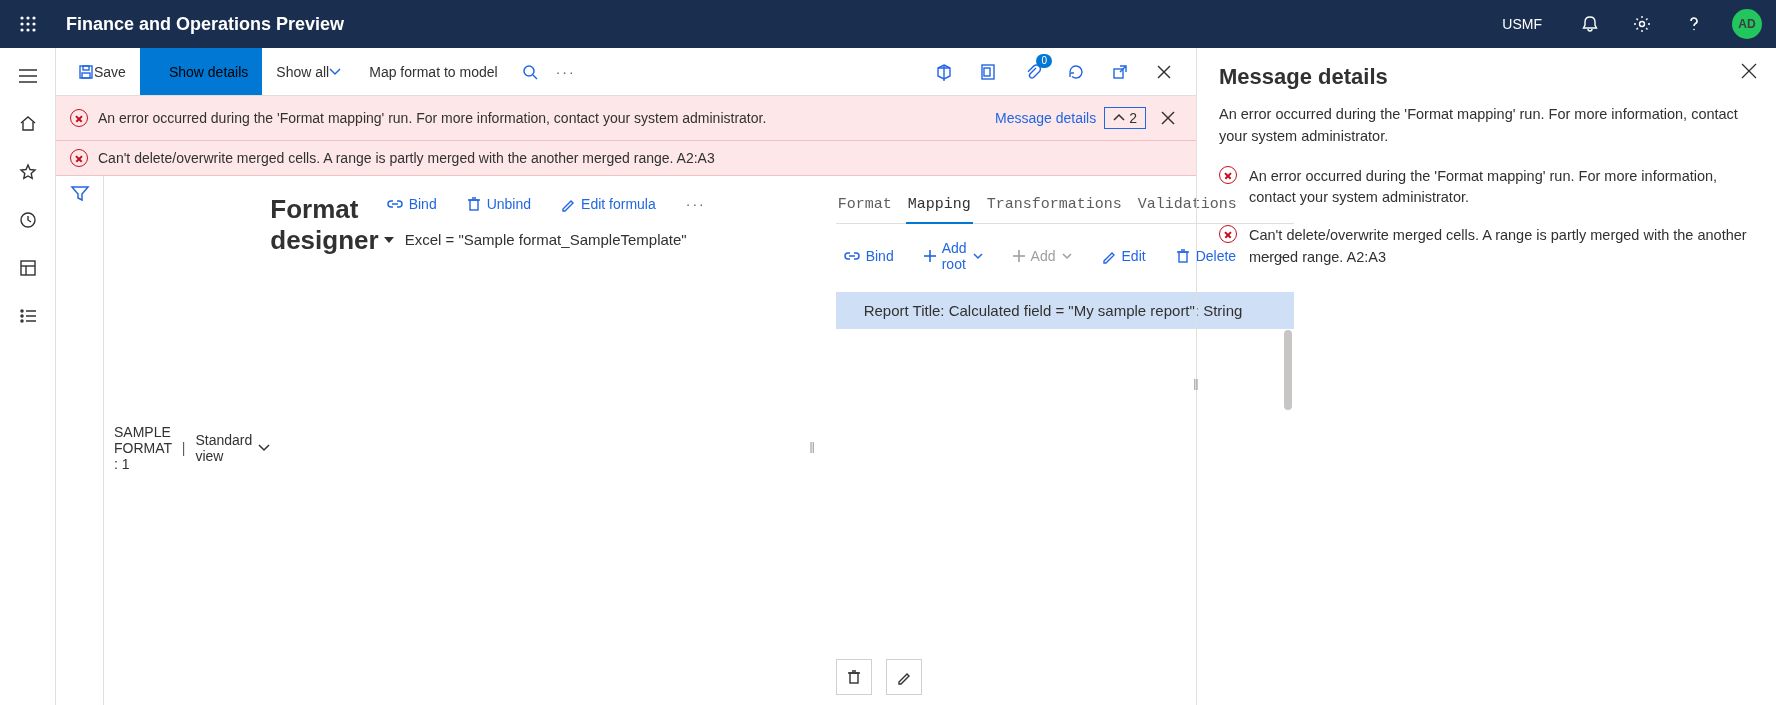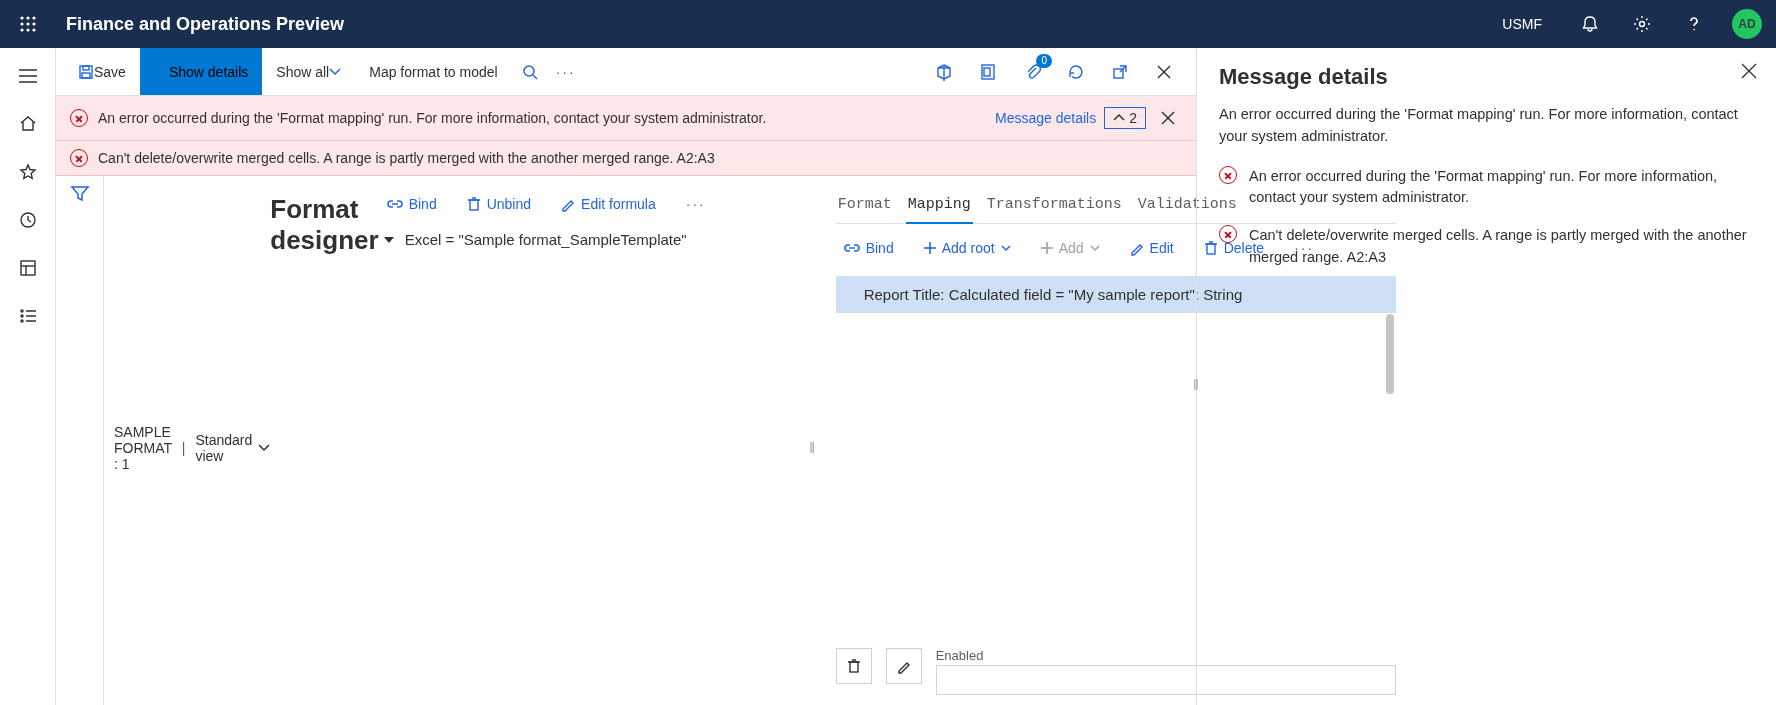--- a/index.html
+++ b/index.html
@@ -428,24 +428,20 @@
                   <svg width="14" height="16" fill="none" stroke="#323130" stroke-width="1.4">
                       <rect x="3" y="4" width="8" height="10"></rect>
                       <path d="M1 4h12M5 2h4"></path>
                     </svg>
                 </div>
                 <div class="prop-btn">
                   <svg width="14" height="14" fill="none" stroke="#323130" stroke-width="1.4">
                       <path d="M2 12l8-8 2 2-8 8H2v-2z"></path>
                     </svg>
                 </div>
-                <div class="prop-field">
-                  <div class="prop-label">Enabled</div>
-                  <div class="prop-input"></div>
-                </div>
               </div>
             </div>
           </div>
         </div>
       </div>
     </div>
 
     <div class="msgpanel">
       <div class="panel-close">
         <svg width="14" height="14" stroke="#323130" stroke-width="1.2">

